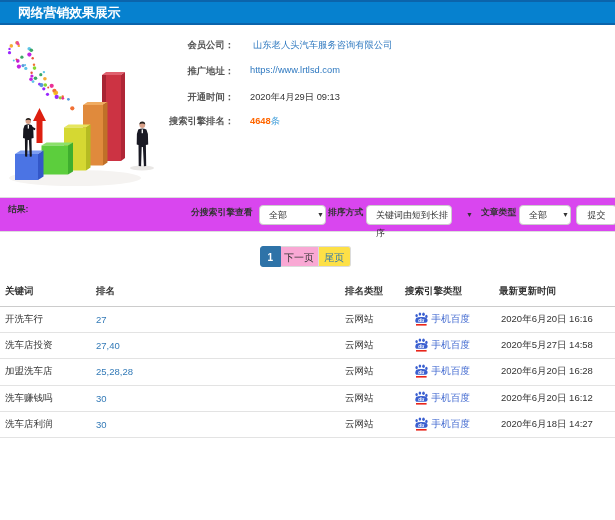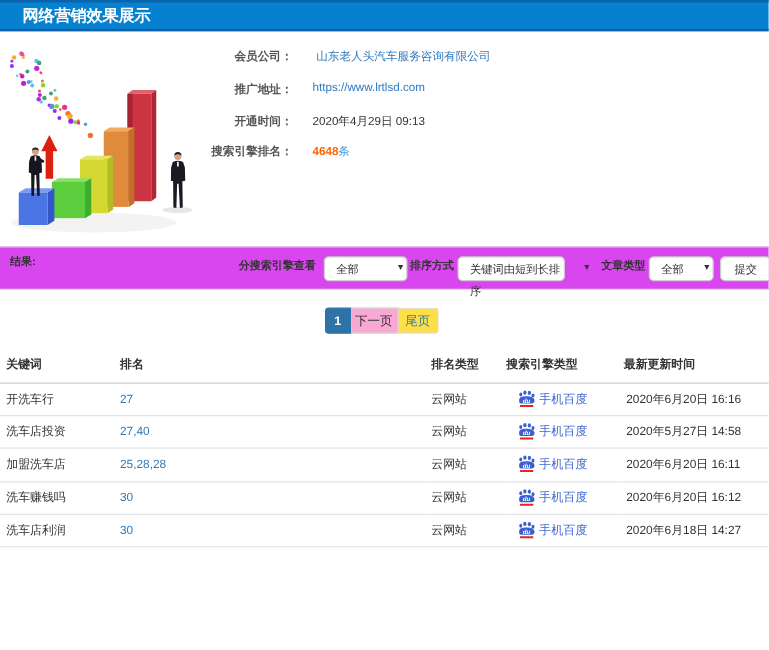--- a/index.html
+++ b/index.html
@@ -209,21 +209,21 @@
               <ellipse cx="5.9" cy="2.1" rx="1.3" ry="1.7"></ellipse>
               <ellipse cx="9.5" cy="2.3" rx="1.3" ry="1.7"></ellipse>
               <ellipse cx="12.4" cy="4.4" rx="1.2" ry="1.6"></ellipse>
               <path d="M2.9,10.7 Q1.1,10.7 1.3,7.9 Q1.5,5.6 4.2,5.2 Q6.8,4.8 8.1,5 Q11.3,5 12.7,6.3 Q13.9,7.5 13.6,9.1 Q13.2,10.6 11.4,10.7 Z"></path>
             </g>
             <text x="4.2" y="10" font-family="Liberation Sans" font-size="5" font-weight="bold" font-style="italic" fill="#fff">du</text>
             <rect x="2" y="12" width="10.6" height="1.6" fill="#e8251a"></rect>
             <rect x="8" y="12" width="4.6" height="1.6" fill="#2838d8" opacity="0"></rect>
             <text x="17.3" y="10.2" font-family="Liberation Sans" font-size="9.7" fill="#4169d0">手机百度</text>
           </svg></td>
-        <td>2020年6月20日 16:11</td>
+        <td>2020年6月20日 16:28</td>
       </tr>
   <tr>
         <td class="c1">洗车赚钱吗</td>
         <td class="rank">30</td>
         <td>云网站</td>
         <td><svg width="58" height="15" viewBox="0 0 58 15" style="vertical-align:middle; margin-left:9px;">
             <g fill="#3a5fd0">
               <ellipse cx="2.6" cy="3.6" rx="1.2" ry="1.6"></ellipse>
               <ellipse cx="5.9" cy="2.1" rx="1.3" ry="1.7"></ellipse>
               <ellipse cx="9.5" cy="2.3" rx="1.3" ry="1.7"></ellipse>

